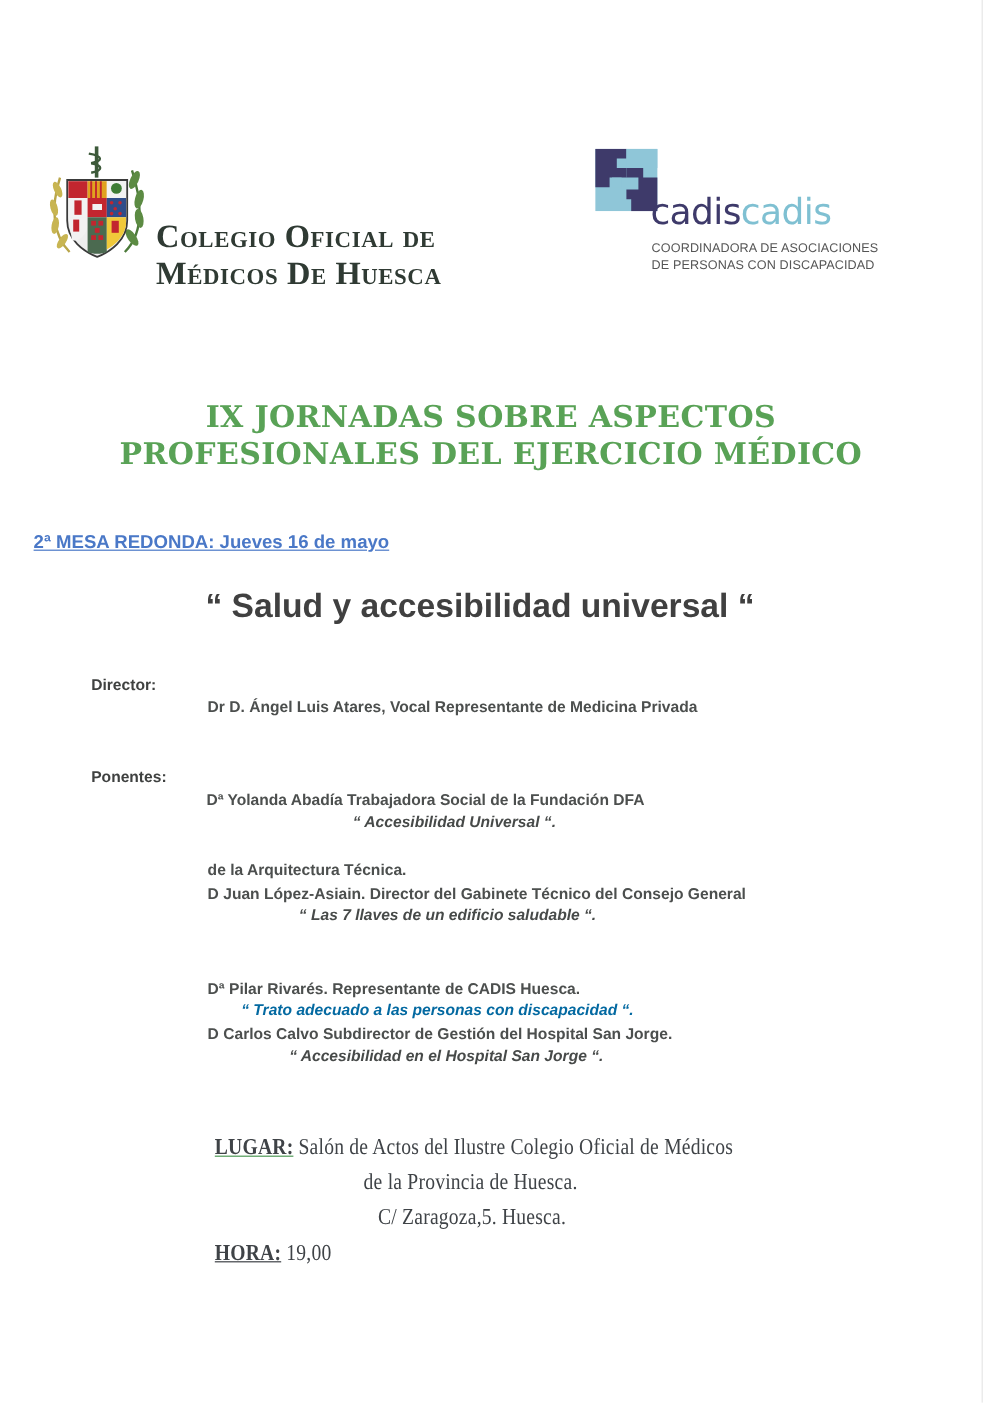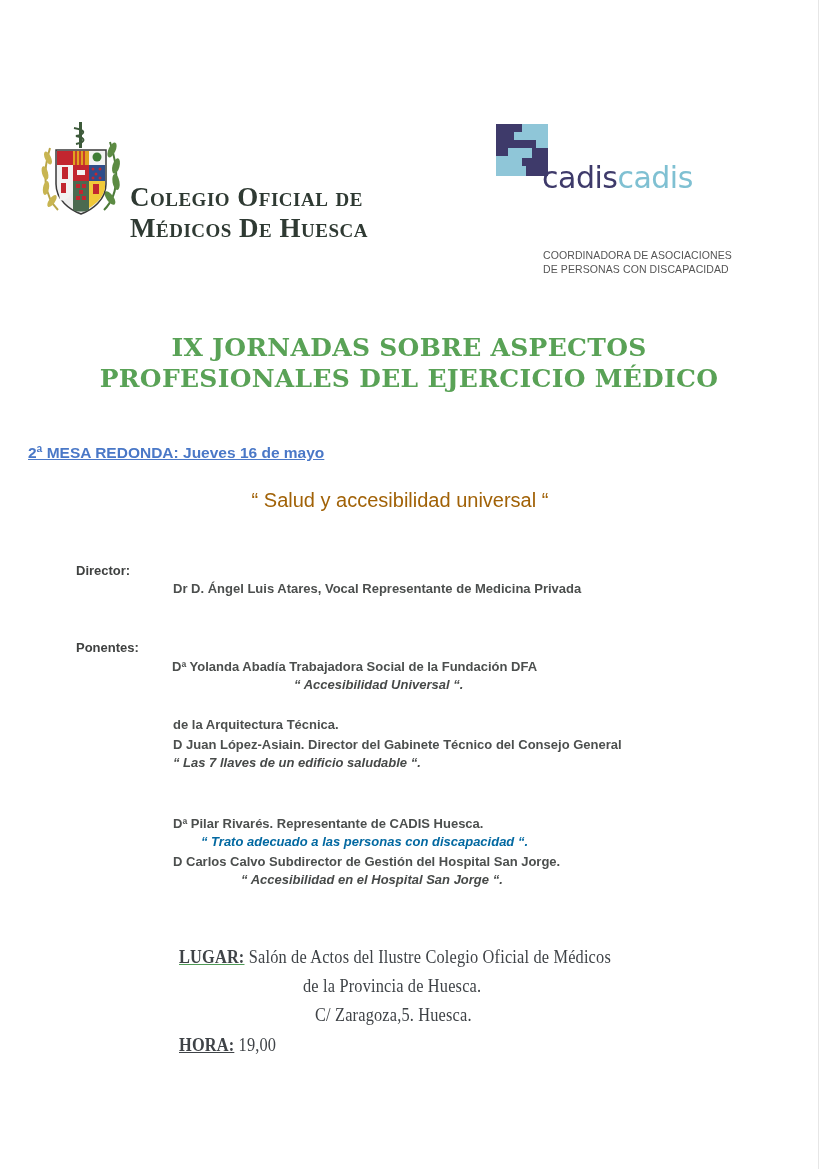--- a/index.html
+++ b/index.html
@@ -35,39 +35,39 @@
     .cadis-word {
       position: absolute; left: 48px; top: 37px;
       font-family: "DejaVu Sans", sans-serif; font-size: 30px; line-height: 34px;
       white-space: nowrap; letter-spacing: -0.5px;
     }
     .cadis-word .c1 { color: #3e3a6a; }
     .cadis-word .c2 { color: #7fc0d2; }
     .cadis-sub {
       position: absolute; left: 49px; top: 76px;
       font-size: 10.5px; line-height: 14px; color: #555;
-      white-space: nowrap; letter-spacing: 0.1px; margin-top: 48px;
+      white-space: nowrap; letter-spacing: 0.1px;
     }
 
     
     .headline {
       left: 0; width: 818px; top: 332px; text-align: center;
       font-family: "DejaVu Serif", serif; font-weight: bold;
       color: #59a256; font-size: 25px; line-height: 31px;
       letter-spacing: 0.3px;
     }
 
     .mesa {
       left: 28px; top: 444px;
       color: #4a78c7; font-weight: bold; font-size: 15.5px;
       text-decoration: underline; white-space: nowrap;
     }
     .title {
       left: 0; width: 800px; top: 489px; text-align: center;
-      color: #a16207; font-weight: normal; font-size: 20px; white-space: nowrap;
+      color: #404040; font-weight: bold; font-size: 28px; white-space: nowrap;
     }
 
     .label {
       color: #3f4140; font-weight: bold; font-size: 13px; white-space: nowrap;
     }
     .body-text {
       color: #4c4f4e; font-weight: bold; font-size: 13px; line-height: 20px;
       white-space: nowrap;
     }
     .talk {
@@ -185,21 +185,21 @@
 <div class="abs label" style="left:76px; top:640px;">Ponentes:</div>
 
 <div class="abs" style="left:172px; top:657px;">
   <div class="body-text">Dª Yolanda Abadía Trabajadora Social de la Fundación DFA</div>
   <div class="talk" style="margin-left:122px;">“ Accesibilidad Universal “.</div>
 </div>
 
 <div class="abs" style="left:173px; top:715px;">
   <div class="body-text">de la Arquitectura Técnica.</div>
   <div class="body-text">D Juan López-Asiain. Director del Gabinete Técnico del Consejo General</div>
-  <div class="talk" style="font-style:italic;">“ Las 7 llaves de un edificio saludable “.</div>
+  <div class="talk" style="margin-left:76px;font-style:italic;">“ Las 7 llaves de un edificio saludable “.</div>
 </div>
 
 <div class="abs" style="left:173px; top:814px;">
   <div class="body-text">Dª Pilar Rivarés. Representante de CADIS  Huesca.</div>
   <div class="talk maroon" style="margin-left:28px;">“ Trato adecuado a las personas con discapacidad “.</div>
 </div>
 
 <div class="abs" style="left:173px; top:852px;">
   <div class="body-text">D Carlos Calvo Subdirector de Gestión del Hospital San Jorge.</div>
   <div class="talk" style="margin-left:68px;">“ Accesibilidad en el Hospital San Jorge “.</div>

